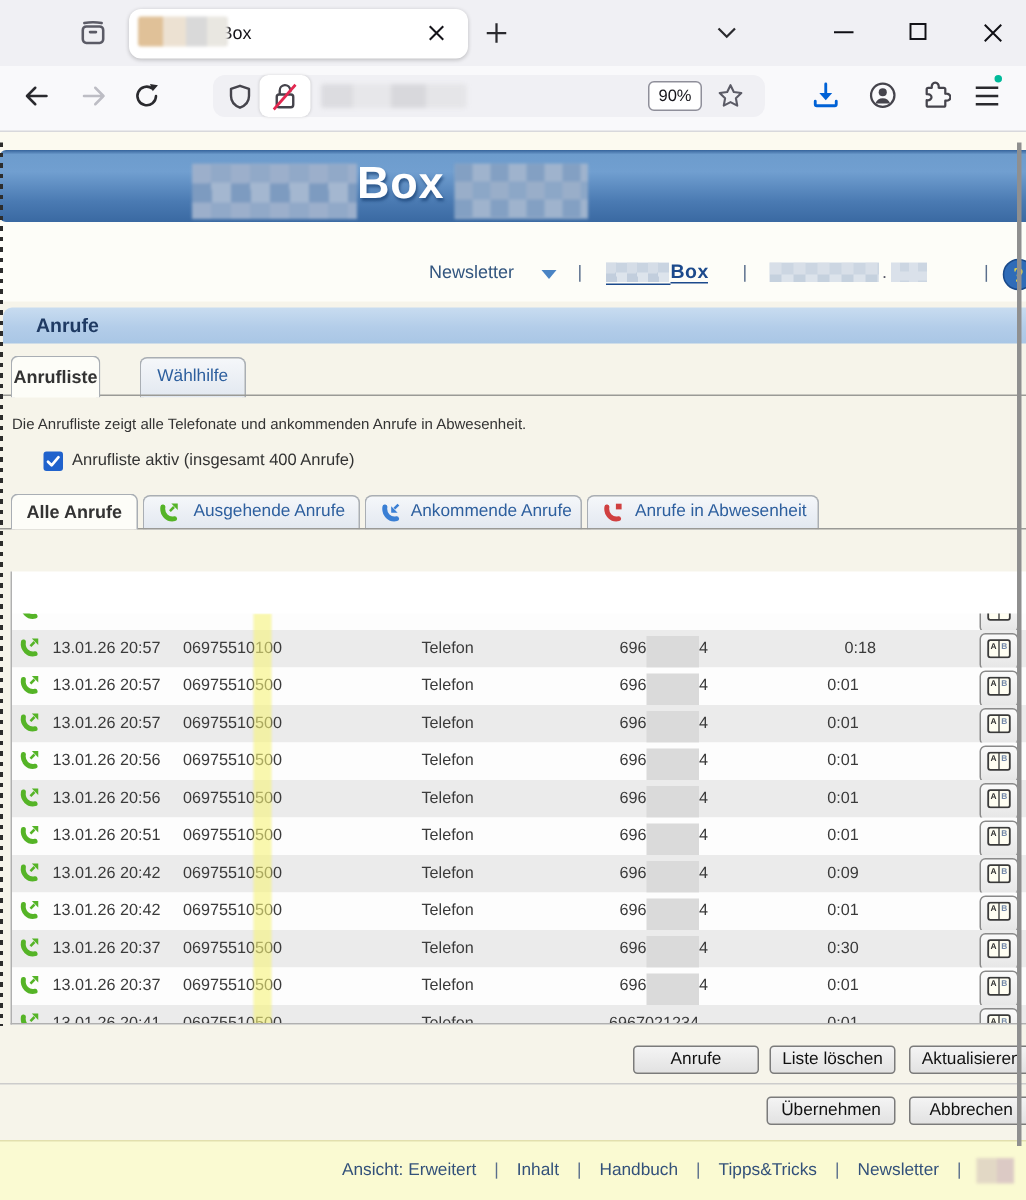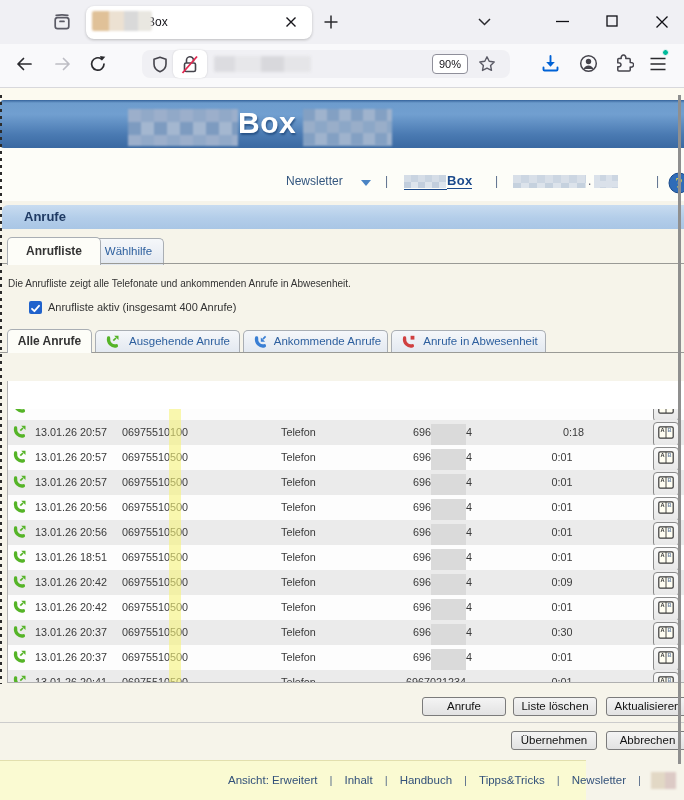--- a/index.html
+++ b/index.html
@@ -35,21 +35,21 @@
 #tbody{position:absolute;left:0;top:28px;width:677px;height:274px;overflow:hidden}
 .row{position:absolute;left:0;width:677px;height:25px}
 .row.g{background:#ebebeb}
 .row.w{background:#fdfdfd}
 .row div{position:absolute;font-size:10.8px;color:#3a3a3a;line-height:25px;height:25px;white-space:nowrap}
 .pbbtn{position:absolute;width:26px;height:20px;border:1px solid #8a8a8a;border-radius:4px;background:linear-gradient(180deg,#fafafa 0,#e6e6e6 100%)}
 .nblur{position:absolute;left:423px;top:4px;width:35px;height:17px;background:#dadada;filter:blur(.4px)}
 #yellowband{position:absolute;left:161px;top:0;width:11.5px;height:274px;background:rgba(247,243,122,.6);filter:blur(.7px);z-index:4}
 
 .btn{position:absolute;height:19px;border:1px solid #7b7b7b;border-radius:3px;background:linear-gradient(180deg,#f4f4f4 0,#e2e2e2 100%);font-size:11.5px;color:#111;text-align:center;line-height:17px}
-#footer{left:0;top:760px;width:586px;height:40px;background:#fafad2;border-top:1px solid #e2dfae}
+#footer{left:0;top:760px;width:684px;height:40px;background:#fafad2;border-top:1px solid #e2dfae}
 #footer .links{position:absolute;left:228px;top:13px;font-size:11.5px;color:#33517a;white-space:nowrap}
 #footer .links b{font-weight:normal;color:#5a6e8c;margin:0 12px}
 .sep{color:#5a6e8c}
 </style></head><body>
 
 <div class="a" id="tabbar"></div>
 <div class="a" id="navbar"></div>
 <svg class="a" style="left:52px;top:12px" width="20" height="20" viewBox="0 0 20 20">
 <path d="M4.2 3.4 Q10 2.2 15.8 3.4" fill="none" stroke="#5b5b66" stroke-width="1.7" stroke-linecap="round"></path>
 <rect x="3.2" y="5.6" width="13.6" height="11" rx="2.4" fill="none" stroke="#5b5b66" stroke-width="1.7"></rect>
@@ -138,21 +138,21 @@
 <div class="a sep" style="left:656px;top:174px;font-size:12px">|</div>
 <svg class="a" style="left:668px;top:172px" width="22" height="22" viewBox="0 0 22 22">
 <circle cx="11" cy="11" r="10" fill="#2f6cb8"></circle>
     <circle cx="11" cy="11" r="10" fill="none" stroke="#1a4a8a" stroke-width="1"></circle>
 <text x="11" y="16" font-size="14" font-weight="bold" fill="#f7e13a" text-anchor="middle" font-family="Liberation Serif,serif">?</text>
   </svg>
 <div class="a" id="anrufbar">
     <span>Anrufe</span>
   </div>
 <div class="a tabline" style="left:0;top:263px;width:684px;z-index:2"></div>
-<div class="a tab1 on" style="left:7px;top:237px;width:94px;height:28px">
+<div class="a tab1 on" style="left:7px;top:237px;width:60px;height:28px">
     <div class="t1txt">Anrufliste</div>
   </div>
 <div class="a tab1 off" style="left:93px;top:238px;width:71px">
     <div class="t1txt">Wählhilfe</div>
   </div>
 <div class="a" style="left:8px;top:278px;font-size:10px;color:#333">Die Anrufliste zeigt alle Telefonate und ankommenden Anrufe in Abwesenheit.</div>
 <div class="a" style="left:29px;top:301px;width:13px;height:13px;background:#2062cc;border-radius:2px">
 <svg width="13" height="13" viewBox="0 0 13 13">
       <path d="M3 6.8 L5.4 9.2 L10 3.8" fill="none" stroke="#fff" stroke-width="1.8" stroke-linecap="round" stroke-linejoin="round"></path>
     </svg></div>
@@ -310,21 +310,21 @@
             <text x="11.6" y="6.4" font-size="5.6" font-weight="bold" fill="#7388a8" text-anchor="middle" font-family="Liberation Sans,sans-serif">B</text>
           </svg>
         </div>
 </div>
 <div class="row w" style="top:135.5px">
 <svg style="position:absolute;left:4px;top:5px" width="14" height="14" viewBox="0 0 14 14">
           <path d="M3.6 3.0 Q3.0 6.6 5.5 9.1 Q8.0 11.6 11.4 10.8" fill="none" stroke="#55b427" stroke-width="3.3" stroke-linecap="round"></path>
           <path d="M8.3 5.7 L11 3" stroke="#55b427" stroke-width="1.7" fill="none"></path>
           <polygon points="9.2,0.7 13.5,0.7 13.5,5.0" fill="#55b427"></polygon>
         </svg>
-<div style="left:27px">13.01.26 18:51</div>
+<div style="left:27px">13.01.26 20:51</div>
 <div style="left:114px">06975510500</div>
 <div style="left:273px">Telefon</div>
 <div style="left:405px">696</div>
 <div style="left:458px">4</div>
 <div class="nblur"></div>
 <div style="left:532px;width:44px;text-align:center">0:01</div>
 <div class="pbbtn" style="left:645px;top:2.5px">
           <svg width="16" height="13" viewBox="0 0 16 13" style="position:absolute;left:4px;top:3px">
             <rect x="0.8" y="0.8" width="14.4" height="11.4" rx="1.4" fill="#fffef2" stroke="#3a3a3a" stroke-width="1.2"></rect>
             <line x1="8" y1="1" x2="8" y2="12" stroke="#3a3a3a" stroke-width="0.9"></line>

